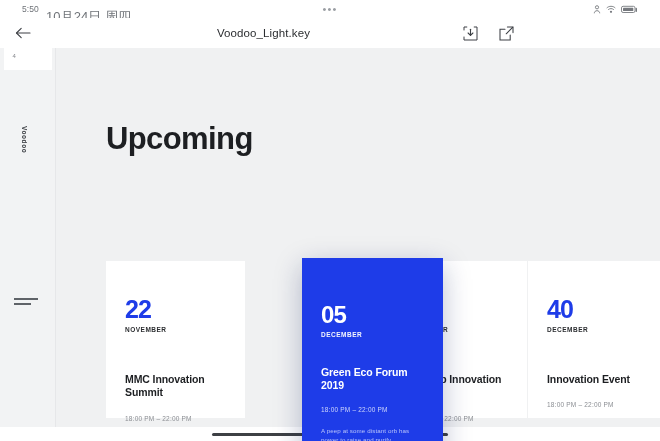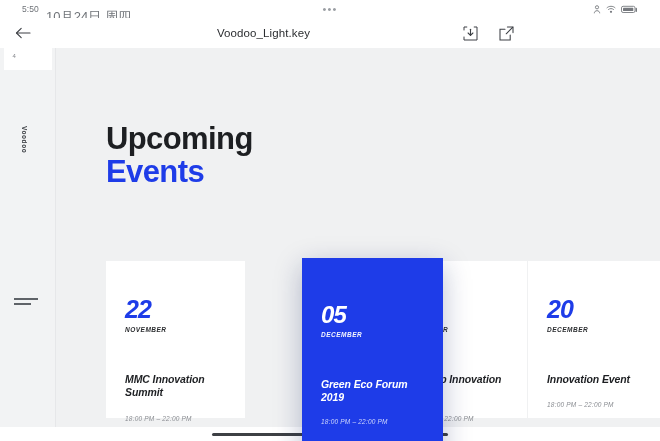--- a/index.html
+++ b/index.html
@@ -203,21 +203,20 @@
     display: flex;
     align-items: flex-start;
   }
   .card {
     position: relative;
     width: 139px;
     height: 157px;
     background: #ffffff;
     padding: 36px 19px 0 19px;
     flex: 0 0 139px;
-    font-style: italic;
   }
   .card + .card { margin-left: 1px; }
 
   .card-day {
     font-size: 25px;
     font-weight: bold;
     color: #1e3ce8;
     line-height: 1;
     letter-spacing: -0.8px;
   }
@@ -250,21 +249,21 @@
     top: -3px;
     width: 141px;
     height: 205px;
     background: #1e3ce8;
     padding: 45px 19px 0 19px;
     z-index: 5;
     box-shadow: 0 8px 26px rgba(16, 28, 90, 0.28);
   }
   .card-featured .card-day   { color: #ffffff; font-size: 24px; }
   .card-featured .card-month { color: #ffffff; opacity: .95; }
-  .card-featured .card-title { color: #ffffff; margin-top: 40px; }
+  .card-featured .card-title { color: #ffffff; margin-top: 28px; }
   .card-featured .card-time  { color: #cdd5fb; margin-top: 13px; }
   .card-desc {
     margin-top: 13px;
     font-size: 6.2px;
     color: #b7c2fa;
     line-height: 1.55;
     letter-spacing: 0.1px;
   }
 
   
@@ -365,41 +364,40 @@
         <div class="rail-line l1"></div>
         <div class="rail-line l2"></div>
       </div>
 
     </div>
 
     <div class="slide">
 
       <div class="slide-heading">
         <div class="heading-line heading-1">Upcoming</div>
-        <div class="heading-line heading-2">Events</div>
       </div>
 
       <div class="cards">
 
         <div class="card">
           <div class="card-day">22</div>
           <div class="card-month">NOVEMBER</div>
           <div class="card-title">MMC Innovation Summit</div>
           <div class="card-time">18:00 PM – 22:00 PM</div>
         </div>
 
         <div class="card" style="margin-left:143px;">
           <div class="card-day">18</div>
           <div class="card-month">DECEMBER</div>
           <div class="card-title">Start-up Innovation 2019</div>
           <div class="card-time">18:00 PM – 22:00 PM</div>
         </div>
 
         <div class="card">
-          <div class="card-day">20</div>
+          <div class="card-day">40</div>
           <div class="card-month">DECEMBER</div>
           <div class="card-title">Innovation Event</div>
           <div class="card-time">18:00 PM – 22:00 PM</div>
         </div>
 
         <div class="card card-featured">
           <div class="card-day">05</div>
           <div class="card-month">DECEMBER</div>
           <div class="card-title">Green Eco Forum 2019</div>
           <div class="card-time">18:00 PM – 22:00 PM</div>

